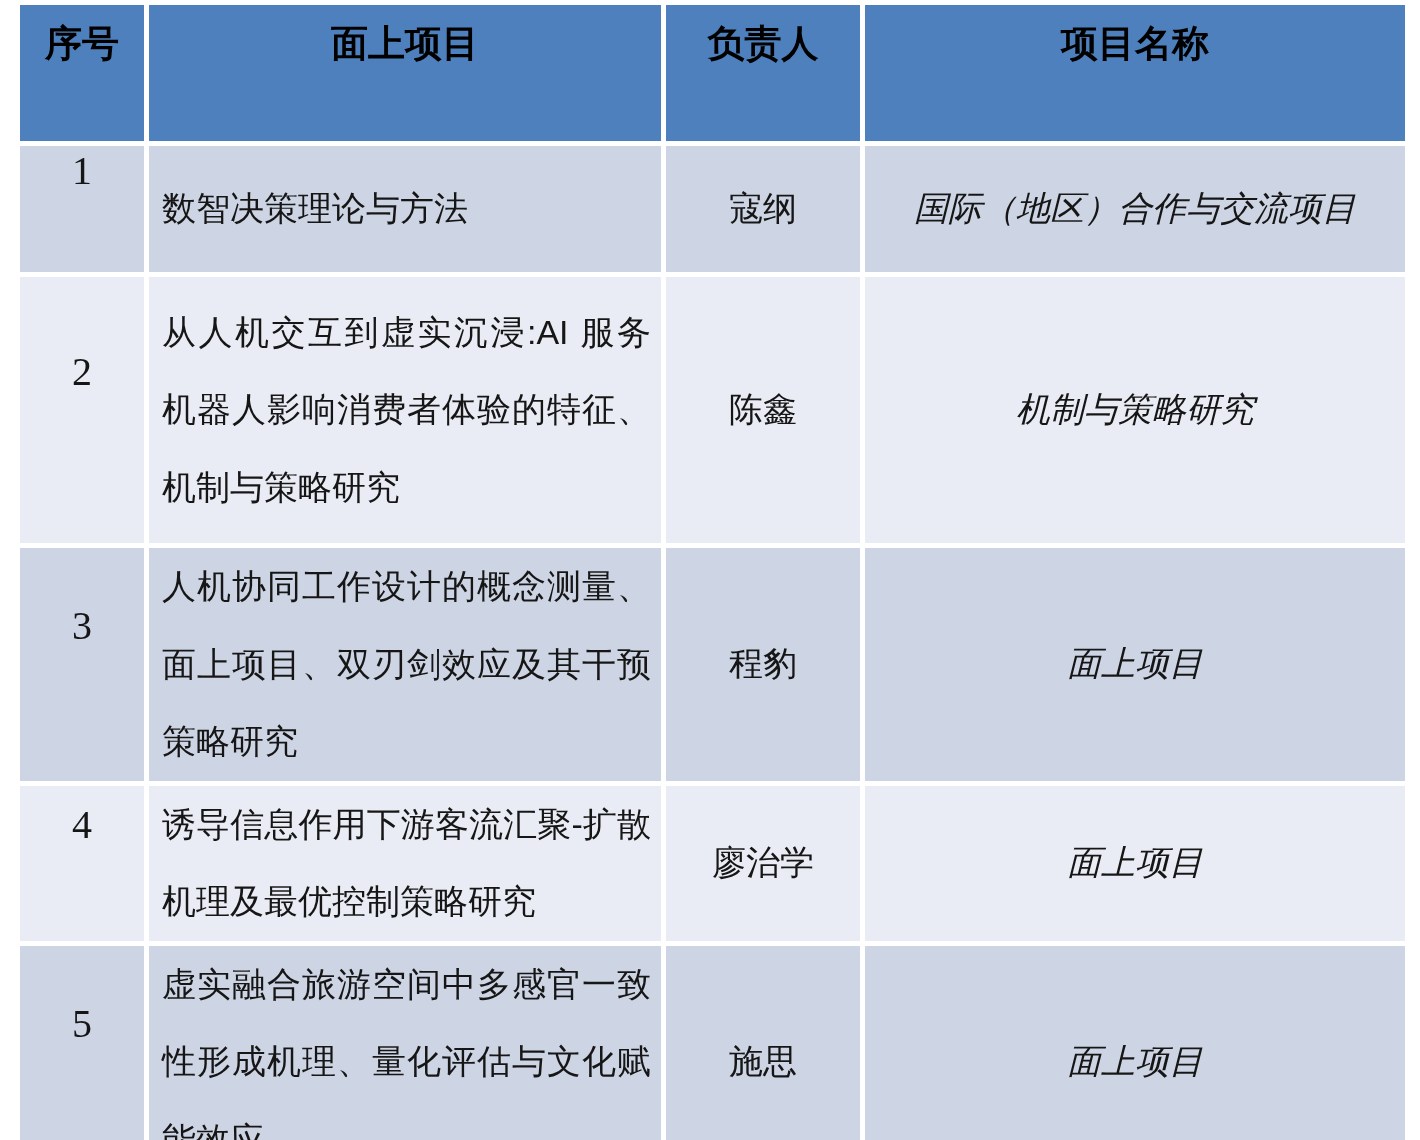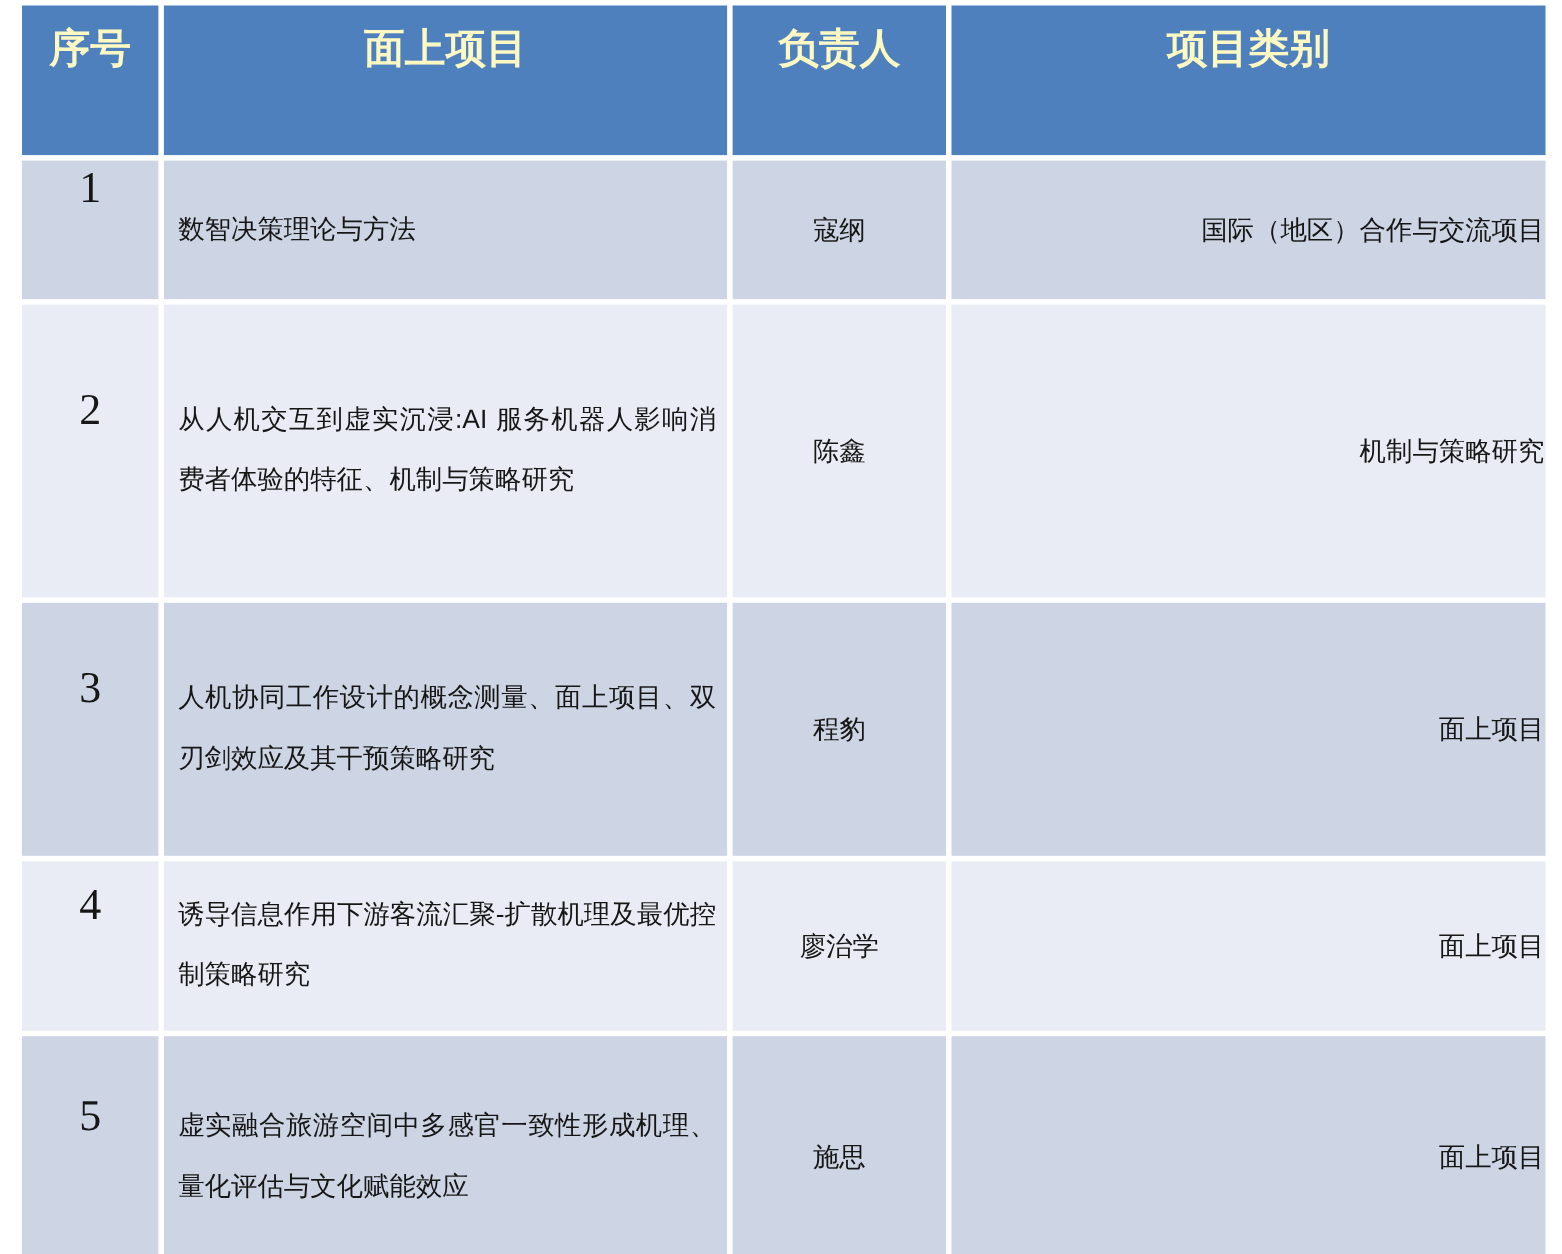--- a/index.html
+++ b/index.html
@@ -22,56 +22,57 @@
   }
   th, td {
     box-sizing: border-box;
     overflow: hidden;
     margin: 0;
   }
   
   tr.header-row th {
     height: 136px;
     background: #4e80bd;
-    color: #fef9c3;
+    color: #000000;
     font-weight: bold;
     font-size: 37px;
     line-height: 1.2;
     vertical-align: top;
     padding-top: 17px;
     text-align: center;
   }
   
   tr.band-dark td { background: #cdd4e3; }
   tr.band-light td { background: #e9ecf4; }
   td {
     color: #161616;
-    font-size: 24px;
+    font-size: 34px;
   }
   td.num {
     font-family: "Liberation Serif", serif;
     font-size: 40px;
     text-align: center;
     vertical-align: middle;
     padding-bottom: 78px; 
   }
   td.name {
     text-align: justify;
     vertical-align: middle;
     line-height: 2.28;
     padding: 0 10px 0 13px;
   }
   td.pi {
     text-align: center;
     vertical-align: middle;
     margin-top: 12px;
   }
   td.cat {
-    text-align: right;
+    text-align: center;
     vertical-align: middle;
+    font-style: italic;
   }
   tr.h-r1 td { height: 121px; }
   tr.h-r2 td { height: 266px; }
   tr.h-r3 td { height: 230px; }
   tr.h-r4 td { height: 154px; }
   tr.h-r5 td { height: 219px; }
 </style>
 </head>
 <body>
 
@@ -81,21 +82,21 @@
       <col style="width:124px">
       <col style="width:512px">
       <col style="width:194px">
       <col style="width:540px">
     </colgroup>
     <thead>
       <tr class="header-row">
         <th>序号</th>
         <th>面上项目</th>
         <th>负责人</th>
-        <th>项目类别</th>
+        <th>项目名称</th>
       </tr>
     </thead>
     <tbody>
       <tr class="band-dark h-r1">
         <td class="num">1</td>
         <td class="name">数智决策理论与方法</td>
         <td class="pi">寇纲</td>
         <td class="cat">国际（地区）合作与交流项目</td>
       </tr>
       <tr class="band-light h-r2">

